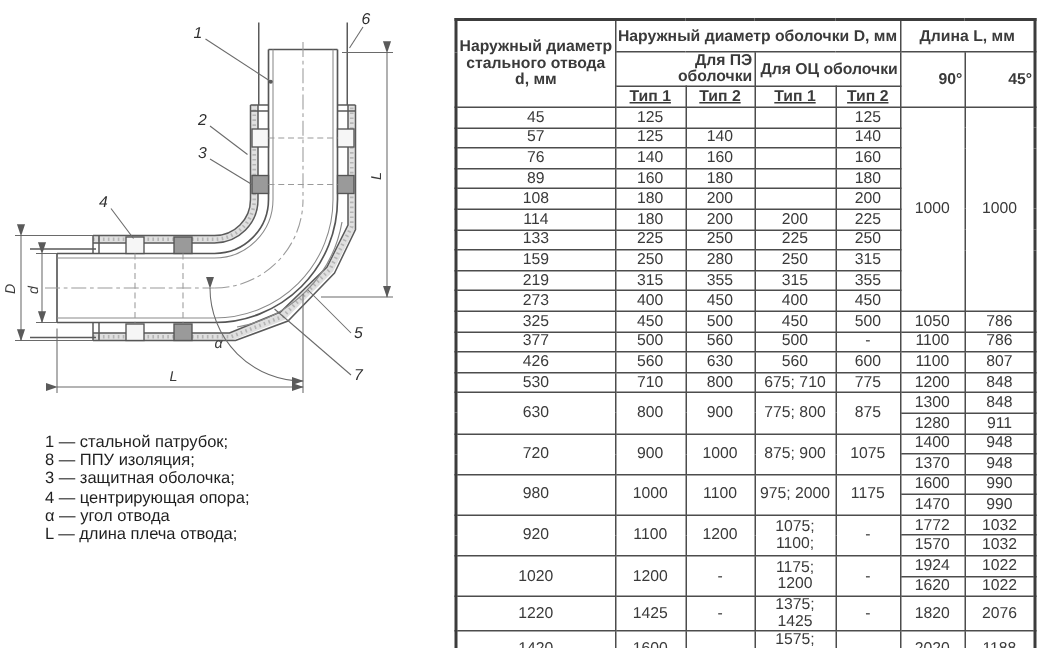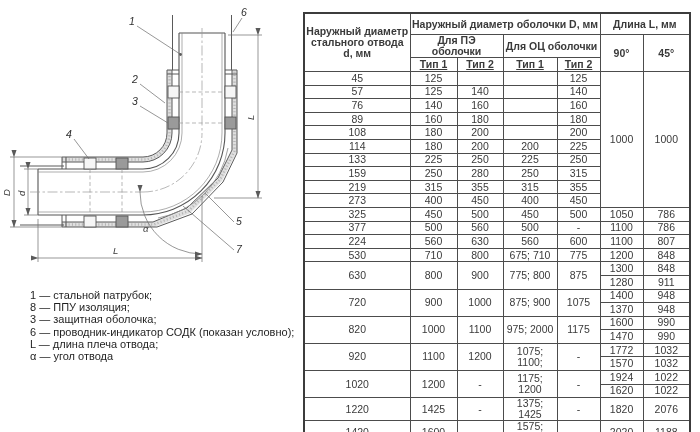--- a/index.html
+++ b/index.html
@@ -21,21 +21,21 @@
     border-collapse:collapse;table-layout:fixed;width:388px;
     font-size:10.5px;color:#3a3a3a;
   }
   table.dims th,table.dims td{
     border:1px solid #4c4c4c;text-align:center;vertical-align:middle;
     padding:0 1px;overflow:hidden;
   }
   table.dims{border:2px solid #3c3c3c;}
   table.dims th{font-weight:bold;font-size:10.5px;line-height:11px;}
   table.dims thead tr:nth-child(1) th{height:20px;}
-  table.dims thead tr:nth-child(2) th{height:15px;}
+  table.dims thead tr:nth-child(2) th{height:15px;text-align:right;}
   table.dims thead tr:nth-child(3) th{height:13px;text-decoration:underline;}
   table.dims tbody td{height:12.6px;line-height:11px;}
 </style>
 </head>
 <body>
 
 <div id="stage">
 
   <svg id="drawing" viewBox="0 0 300 272" xmlns="http://www.w3.org/2000/svg">
     <defs>
@@ -147,23 +147,23 @@
       <text x="66" y="138">4</text>
       <text x="236" y="225">5</text>
       <text x="236" y="253">7</text>
     </g>
   </svg>
 
   <div id="legend">
       <div class="legend-item">1 — стальной патрубок;</div>
       <div class="legend-item">8 — ППУ изоляция;</div>
       <div class="legend-item">3 — защитная оболочка;</div>
-      <div class="legend-item">6 — проводник-индикатор СОДК (показан условно);</div>
+      <div class="legend-item">4 — центрирующая опора;</div>
+      <div class="legend-item">α — угол отвода</div>
       <div class="legend-item">L — длина плеча отвода;</div>
-      <div class="legend-item">α — угол отвода</div>
     </div>
 
   <div id="tablewrap">
     <table class="dims">
       <colgroup>
         <col style="width:106px">
           <col style="width:47px">
           <col style="width:46px">
         <col style="width:54px">
           <col style="width:43px">
@@ -274,21 +274,21 @@
           <tr>
             <td>377</td>
             <td>500</td>
             <td>560</td>
             <td>500</td>
             <td>-</td>
             <td>1100</td>
             <td>786</td>
           </tr>
           <tr>
-            <td>224</td>
+            <td>426</td>
             <td>560</td>
             <td>630</td>
             <td>560</td>
             <td>600</td>
             <td>1100</td>
             <td>807</td>
           </tr>
           <tr>
             <td>530</td>
             <td>710</td>
@@ -318,21 +318,21 @@
             <td rowspan="2">875; 900</td>
             <td rowspan="2">1075</td>
             <td>1400</td>
             <td>948</td>
           </tr>
           <tr>
             <td>1370</td>
             <td>948</td>
           </tr>
           <tr>
-            <td rowspan="2">820</td>
+            <td rowspan="2">980</td>
             <td rowspan="2">1000</td>
             <td rowspan="2">1100</td>
             <td rowspan="2">975; 2000</td>
             <td rowspan="2">1175</td>
             <td>1600</td>
             <td>990</td>
           </tr>
           <tr>
             <td>1470</td>
             <td>990</td>

